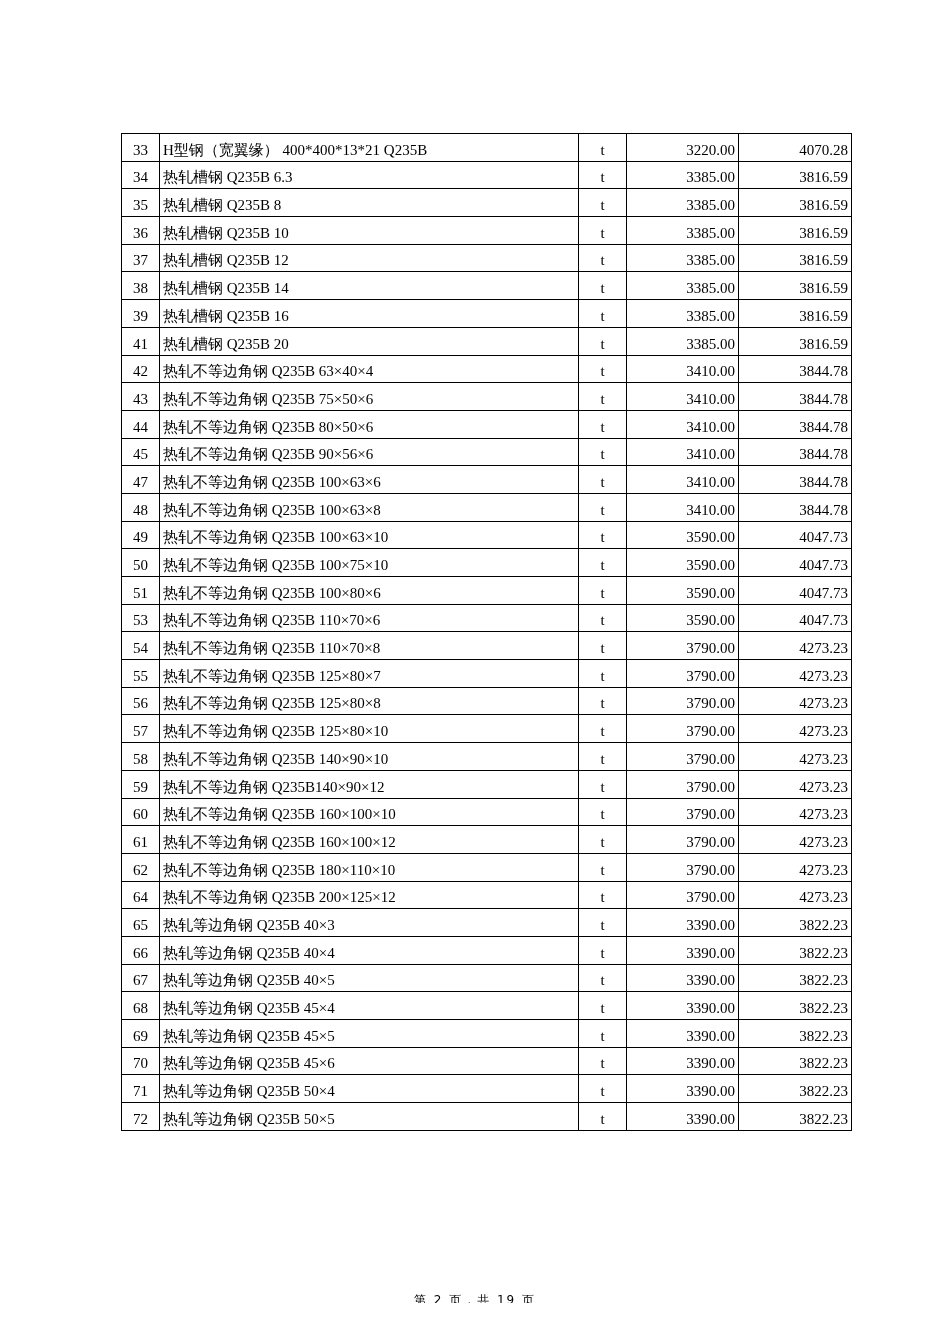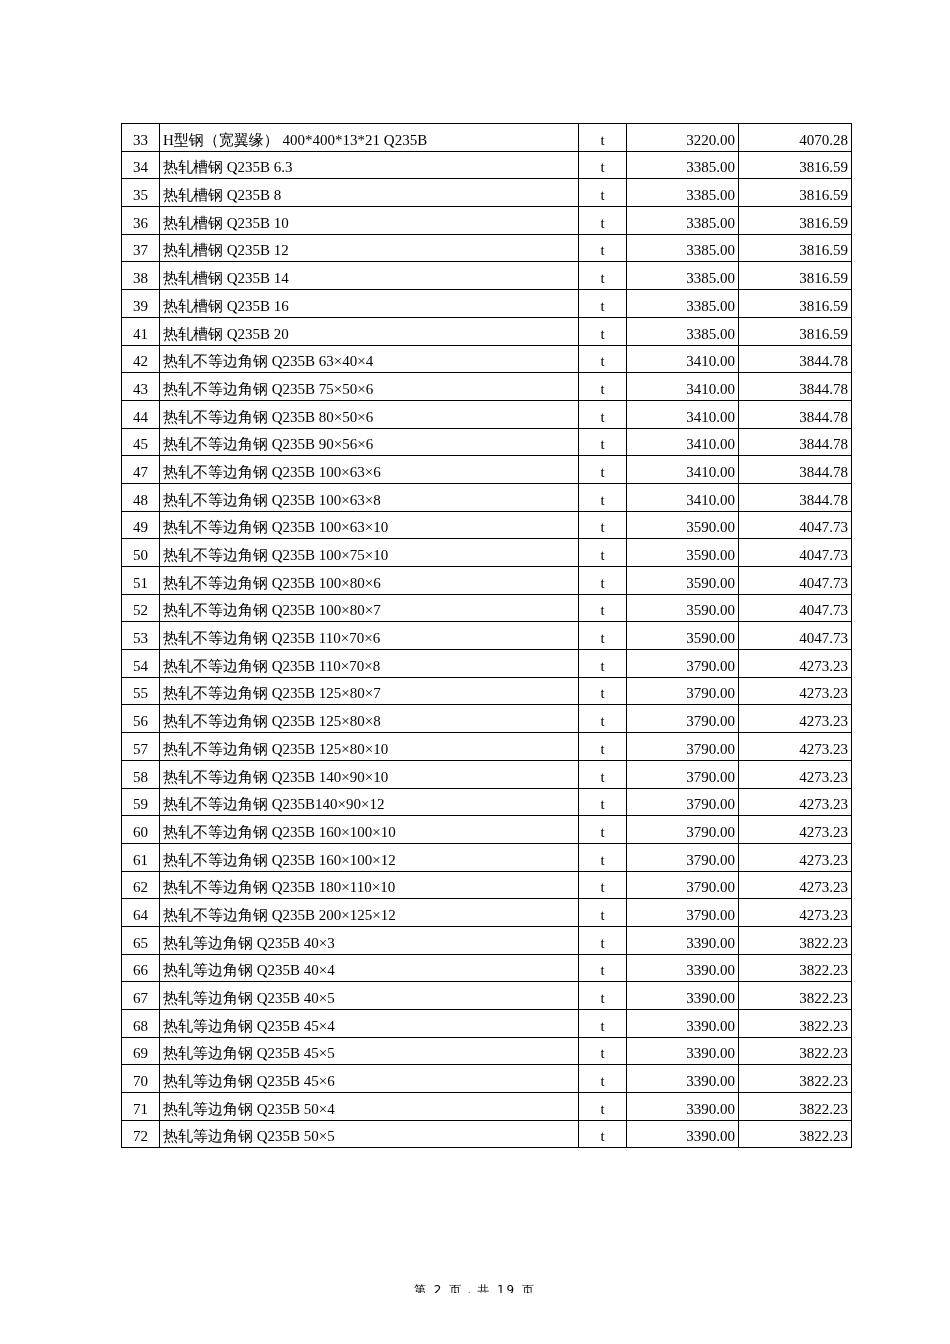--- a/index.html
+++ b/index.html
@@ -10,21 +10,21 @@
   body {
     width: 950px;
     height: 1344px;
     position: relative;
     overflow: hidden;
     font-family: "Liberation Serif", "DejaVu Serif", serif;
     color: #000;
   }
   .page {
     position: absolute;
-    left: 0; top: 8px;
+    left: 0; top: 18px;
     width: 950px;
     height: 948px;
   }
   table.price-table {
     position: absolute;
     left: 121px;
     top: 115px;
     width: 730px;
     border-collapse: collapse;
     table-layout: fixed;
@@ -191,27 +191,20 @@
           <td class="tax">4047.73</td>
         </tr>
         <tr>
           <td class="no">51</td>
           <td class="name">热轧不等边角钢  Q235B 100×80×6</td>
           <td class="unit">t</td>
           <td class="price">3590.00</td>
           <td class="tax">4047.73</td>
         </tr>
         <tr>
-          <td class="no">52</td>
-          <td class="name">热轧不等边角钢  Q235B 100×80×7</td>
-          <td class="unit">t</td>
-          <td class="price">3590.00</td>
-          <td class="tax">4047.73</td>
-        </tr>
-        <tr>
           <td class="no">53</td>
           <td class="name">热轧不等边角钢  Q235B 110×70×6</td>
           <td class="unit">t</td>
           <td class="price">3590.00</td>
           <td class="tax">4047.73</td>
         </tr>
         <tr>
           <td class="no">54</td>
           <td class="name">热轧不等边角钢  Q235B 110×70×8</td>
           <td class="unit">t</td>

